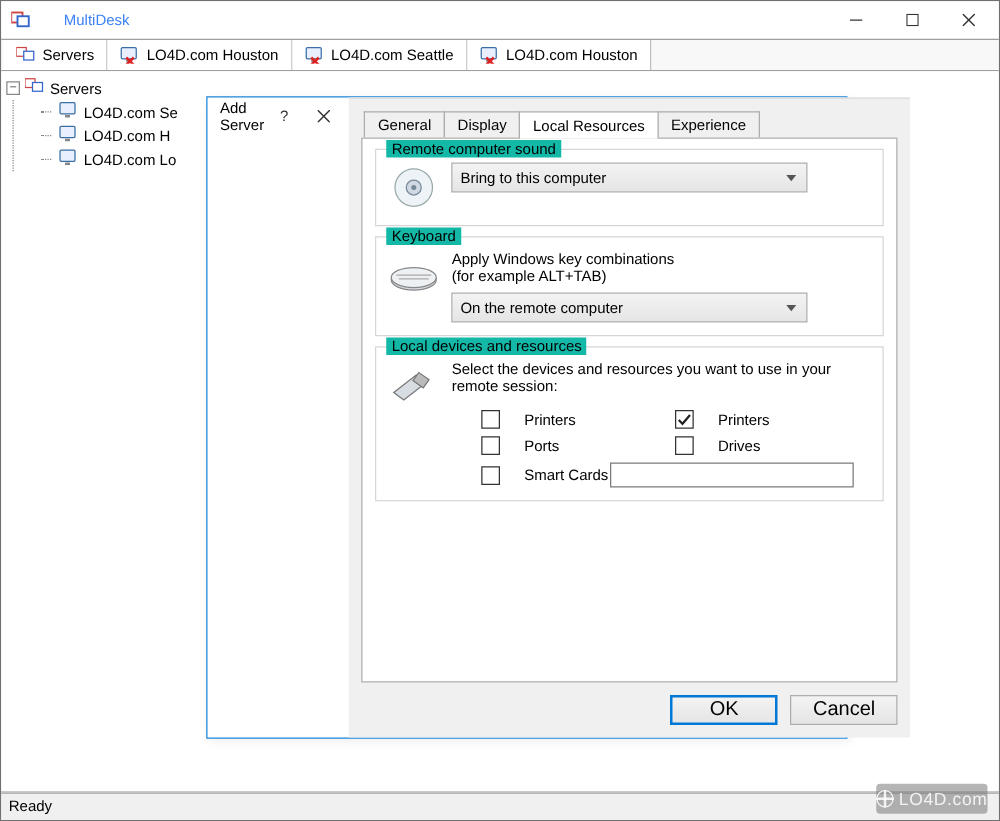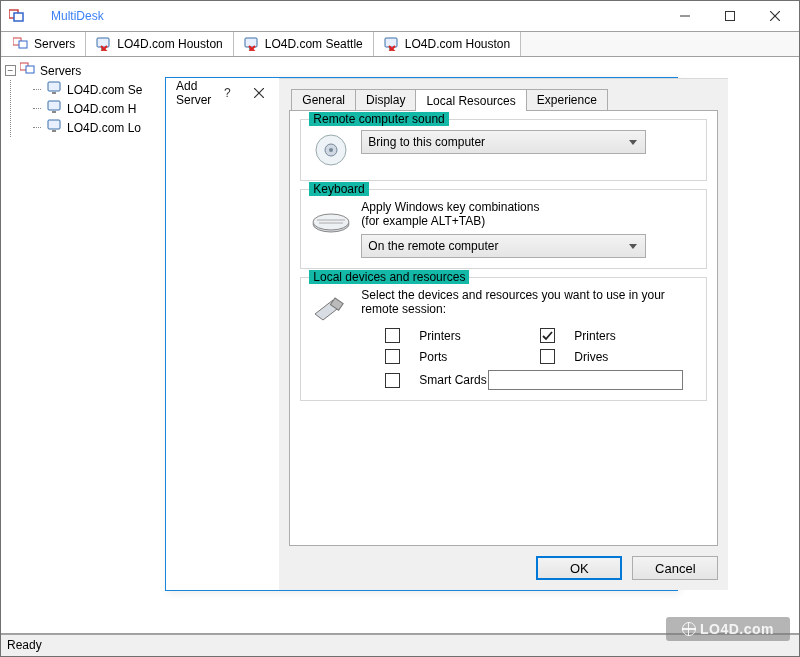--- a/index.html
+++ b/index.html
@@ -61,25 +61,25 @@
 .checkbox { width: 15px; height: 15px; border: 1px solid #333; background: #fff; display: inline-flex; align-items: center; justify-content: center; }
 .checkbox svg { width: 11px; height: 11px; display: none; }
 .checkbox.checked svg { display: block; }
 
 .checks-grid { display: grid; grid-template-columns: 155px 180px; row-gap: 6px; margin-top: 2px; }
 
 .drives-input { width: 195px; height: 20px; border: 1px solid #7a7a7a; background: #fff; margin-left: 6px; }
 
 
 .dlg-buttons { display: flex; justify-content: flex-end; gap: 10px; padding-top: 10px; }
-.btn { width: 86px; height: 24px; border: 1px solid #adadad; background: linear-gradient(#f3f3f3,#e5e5e5); font-size: 13px; display:flex; align-items:center; justify-content:center; }
+.btn { width: 86px; height: 24px; border: 1px solid #adadad; background: linear-gradient(#f3f3f3,#e5e5e5); font-size: 16px; display:flex; align-items:center; justify-content:center; }
 .btn.primary { border: 2px solid #0078d7; }
 
 
-.watermark { position: absolute; right: 10px; bottom: 16px; font-size: 14px; color: rgba(255,255,255,0.85); background: rgba(120,120,120,0.55); padding: 4px 16px; border-radius: 3px; font-weight: 700; letter-spacing: 0.5px; display:flex; align-items:center; gap:4px;}
+.watermark { position: absolute; right: 10px; bottom: 6px; font-size: 14px; color: rgba(255,255,255,0.85); background: rgba(120,120,120,0.55); padding: 4px 0; border-radius: 3px; font-weight: 400; letter-spacing: 0.5px; display:flex; align-items:center; gap:4px;}
 .watermark .globe { width:14px; height:14px; border:1.5px solid rgba(255,255,255,0.85); border-radius:50%; position:relative;}
 .watermark .globe::before{content:"";position:absolute;left:5px;top:-1px;width:1.5px;height:14px;background:rgba(255,255,255,0.85);}
 .watermark .globe::after{content:"";position:absolute;top:5px;left:-1px;height:1.5px;width:14px;background:rgba(255,255,255,0.85);}
 
 .help-text { font-size: 12px; margin-top: 8px; line-height: 1.35; }
 
 
 .monitor-icon svg { width: 16px; height: 14px; }
 </style>
 </head>

